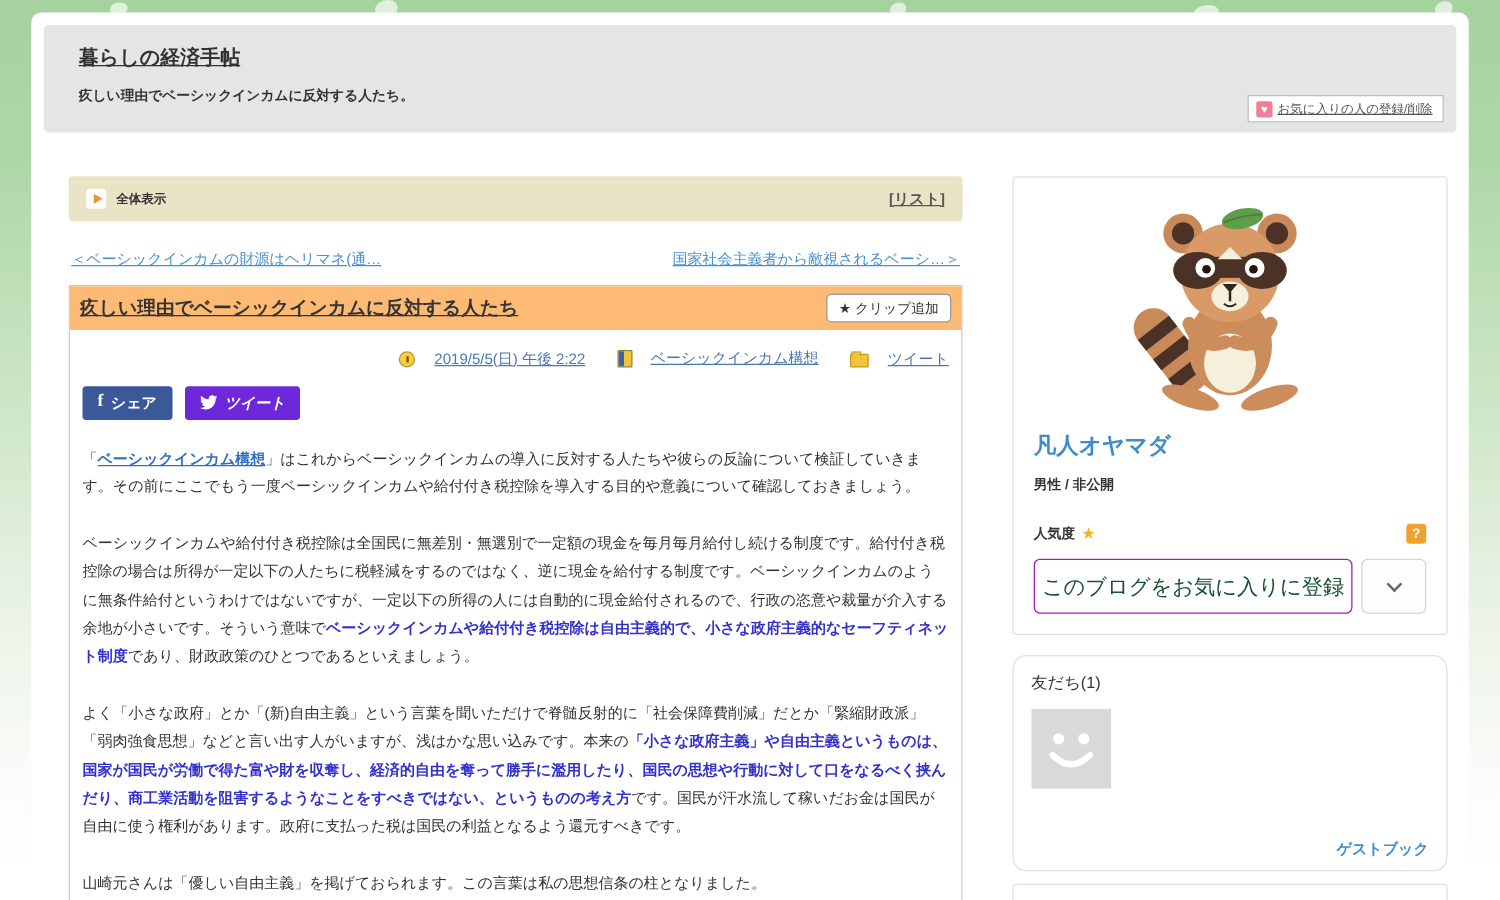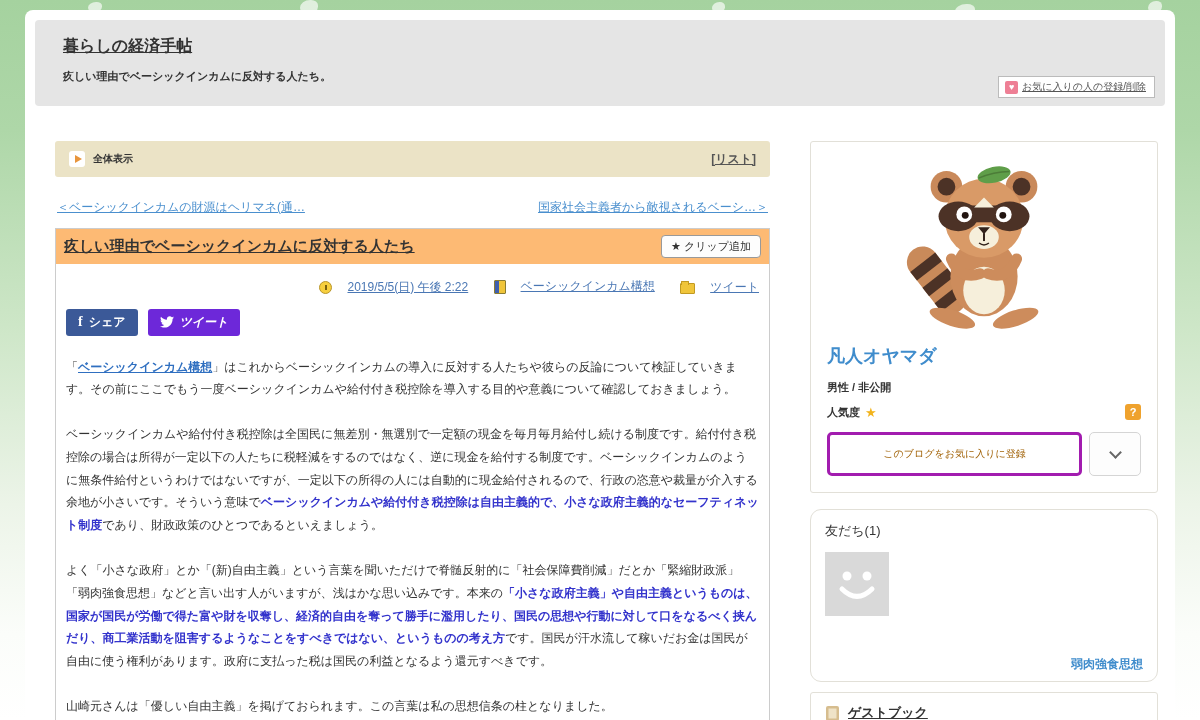--- a/index.html
+++ b/index.html
@@ -69,29 +69,29 @@
   .article-body { padding:16px 10px 30px; font-size:12px; line-height:1.9; color:#333; }
   .article-body p { margin-bottom:22px; }
   .inline-link { color:#2f6fc0; font-weight:bold; text-decoration:underline; cursor:pointer; }
   .bold-blue { color:#3333cc; font-weight:bold; }
   
   .side-box { background:#ffffff; border:1px solid #e2e0d8; border-radius:3px; }
   .profile-box { padding:14px 16px 16px; }
   .avatar-wrap { display:flex; justify-content:center; padding:6px 0 10px; }
   .profile-name { font-size:18px; font-weight:bold; color:#3f8ccc; cursor:pointer; display:inline-block; margin-top:4px; }
   .profile-meta { font-size:11px; font-weight:bold; color:#333; margin-top:12px; }
-  .pop-row { display:flex; align-items:flex-end; margin-top:9px; }
+  .pop-row { display:flex; align-items:flex-start; margin-top:24px; }
   .pop-label { font-size:11px; font-weight:bold; color:#333; }
   .star { color:#f2b31c; font-size:13px; margin-left:5px; }
   .pop-spacer { flex:1; }
   .help-badge { width:16px; height:16px; background:#efa22d; border-radius:3px; color:#fff; font-size:11px; font-weight:bold;
     display:flex; align-items:center; justify-content:center; cursor:pointer; }
   .fav-row { display:flex; gap:7px; margin-top:12px; }
-  .fav-btn { flex:1; height:44px; background:#fff; border:3px solid #a21caf; border-radius:5px;
-    font-size:10px; color:#a16207; cursor:pointer; font-family:inherit; }
+  .fav-btn { flex:1; height:44px; background:#fff; border:1px solid #a21caf; border-radius:5px;
+    font-size:17px; color:#14532d; cursor:pointer; font-family:inherit; }
   .fav-drop { width:52px; height:44px; background:#fdfdfd; border:1px solid #d5d5d5; border-radius:5px;
     display:flex; align-items:center; justify-content:center; cursor:pointer; }
   .chev { width:9px; height:9px; border-right:2px solid #666; border-bottom:2px solid #666; transform:rotate(45deg); margin-top:-4px; }
   .friends-box { margin-top:16px; padding:12px 14px 8px;border-radius:11px; }
   .friends-title { font-size:13px; color:#333; }
   .friend-avatar { margin-top:12px; width:64px; height:64px; cursor:pointer; }
   .friends-link-row { text-align:right; margin-top:34px; }
   .friends-link { font-size:12px; font-weight:bold; color:#3f8ccc; cursor:pointer; }
   .guest-box { margin-top:10px; padding:11px 14px; display:flex; align-items:center; gap:8px; }
   .guest-link { font-size:13px; font-weight:bold; color:#333; text-decoration:underline; cursor:pointer; }
@@ -247,21 +247,21 @@
 
       <div class="side-box friends-box">
         <div class="friends-title">友だち(1)</div>
         <svg class="friend-avatar" viewBox="0 0 64 64">
           <rect width="64" height="64" fill="#d9d9d9"></rect>
           <circle cx="22" cy="24" r="4.5" fill="#ffffff"></circle>
           <circle cx="42" cy="24" r="4.5" fill="#ffffff"></circle>
           <path d="M17 37 Q 32 52 47 37" stroke="#ffffff" stroke-width="5" fill="none" stroke-linecap="round"></path>
         </svg>
         <div class="friends-link-row">
-          <a class="friends-link">弱肉強食思想</a>
+          <a class="friends-link">ゲストブック</a>
         </div>
       </div>
 
       <div class="side-box guest-box">
         <svg width="15" height="17" viewBox="0 0 15 17">
           <rect x="1" y="1" width="13" height="15" rx="2" fill="#d6bd8f"></rect>
           <rect x="3.5" y="3.5" width="8" height="10" fill="#efe3c8"></rect>
         </svg>
         <a class="guest-link">ゲストブック</a>
       </div>

